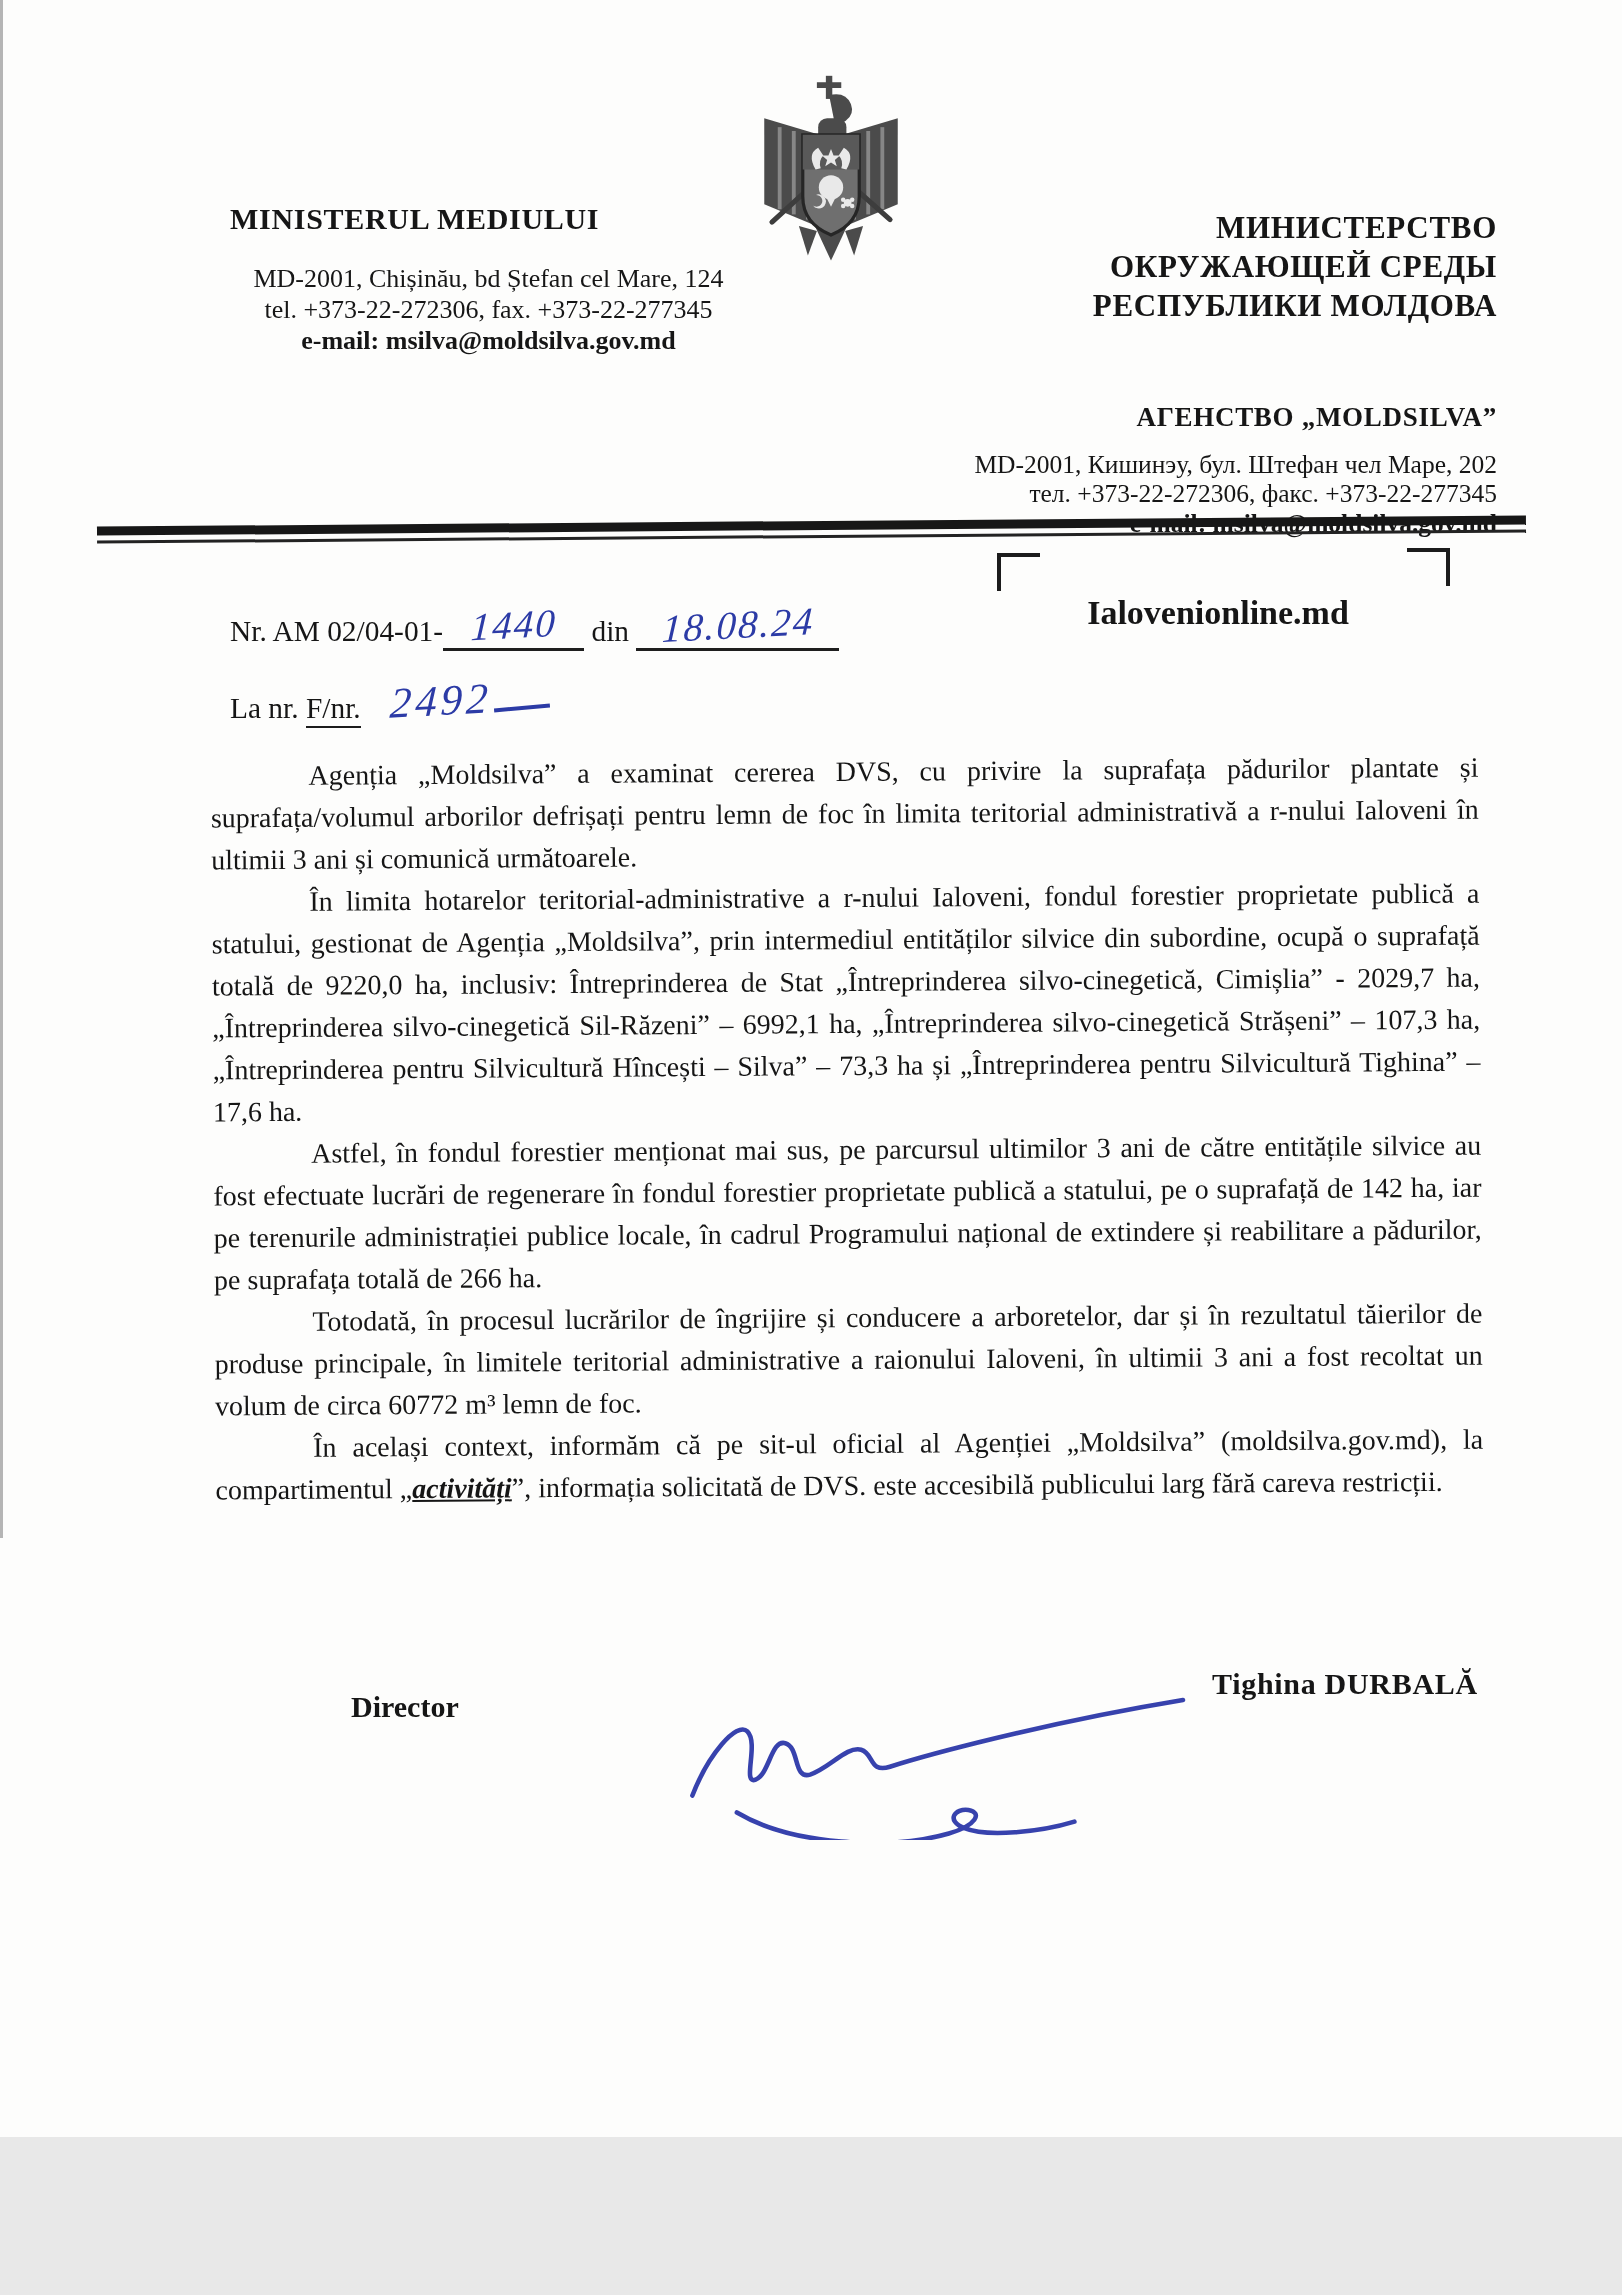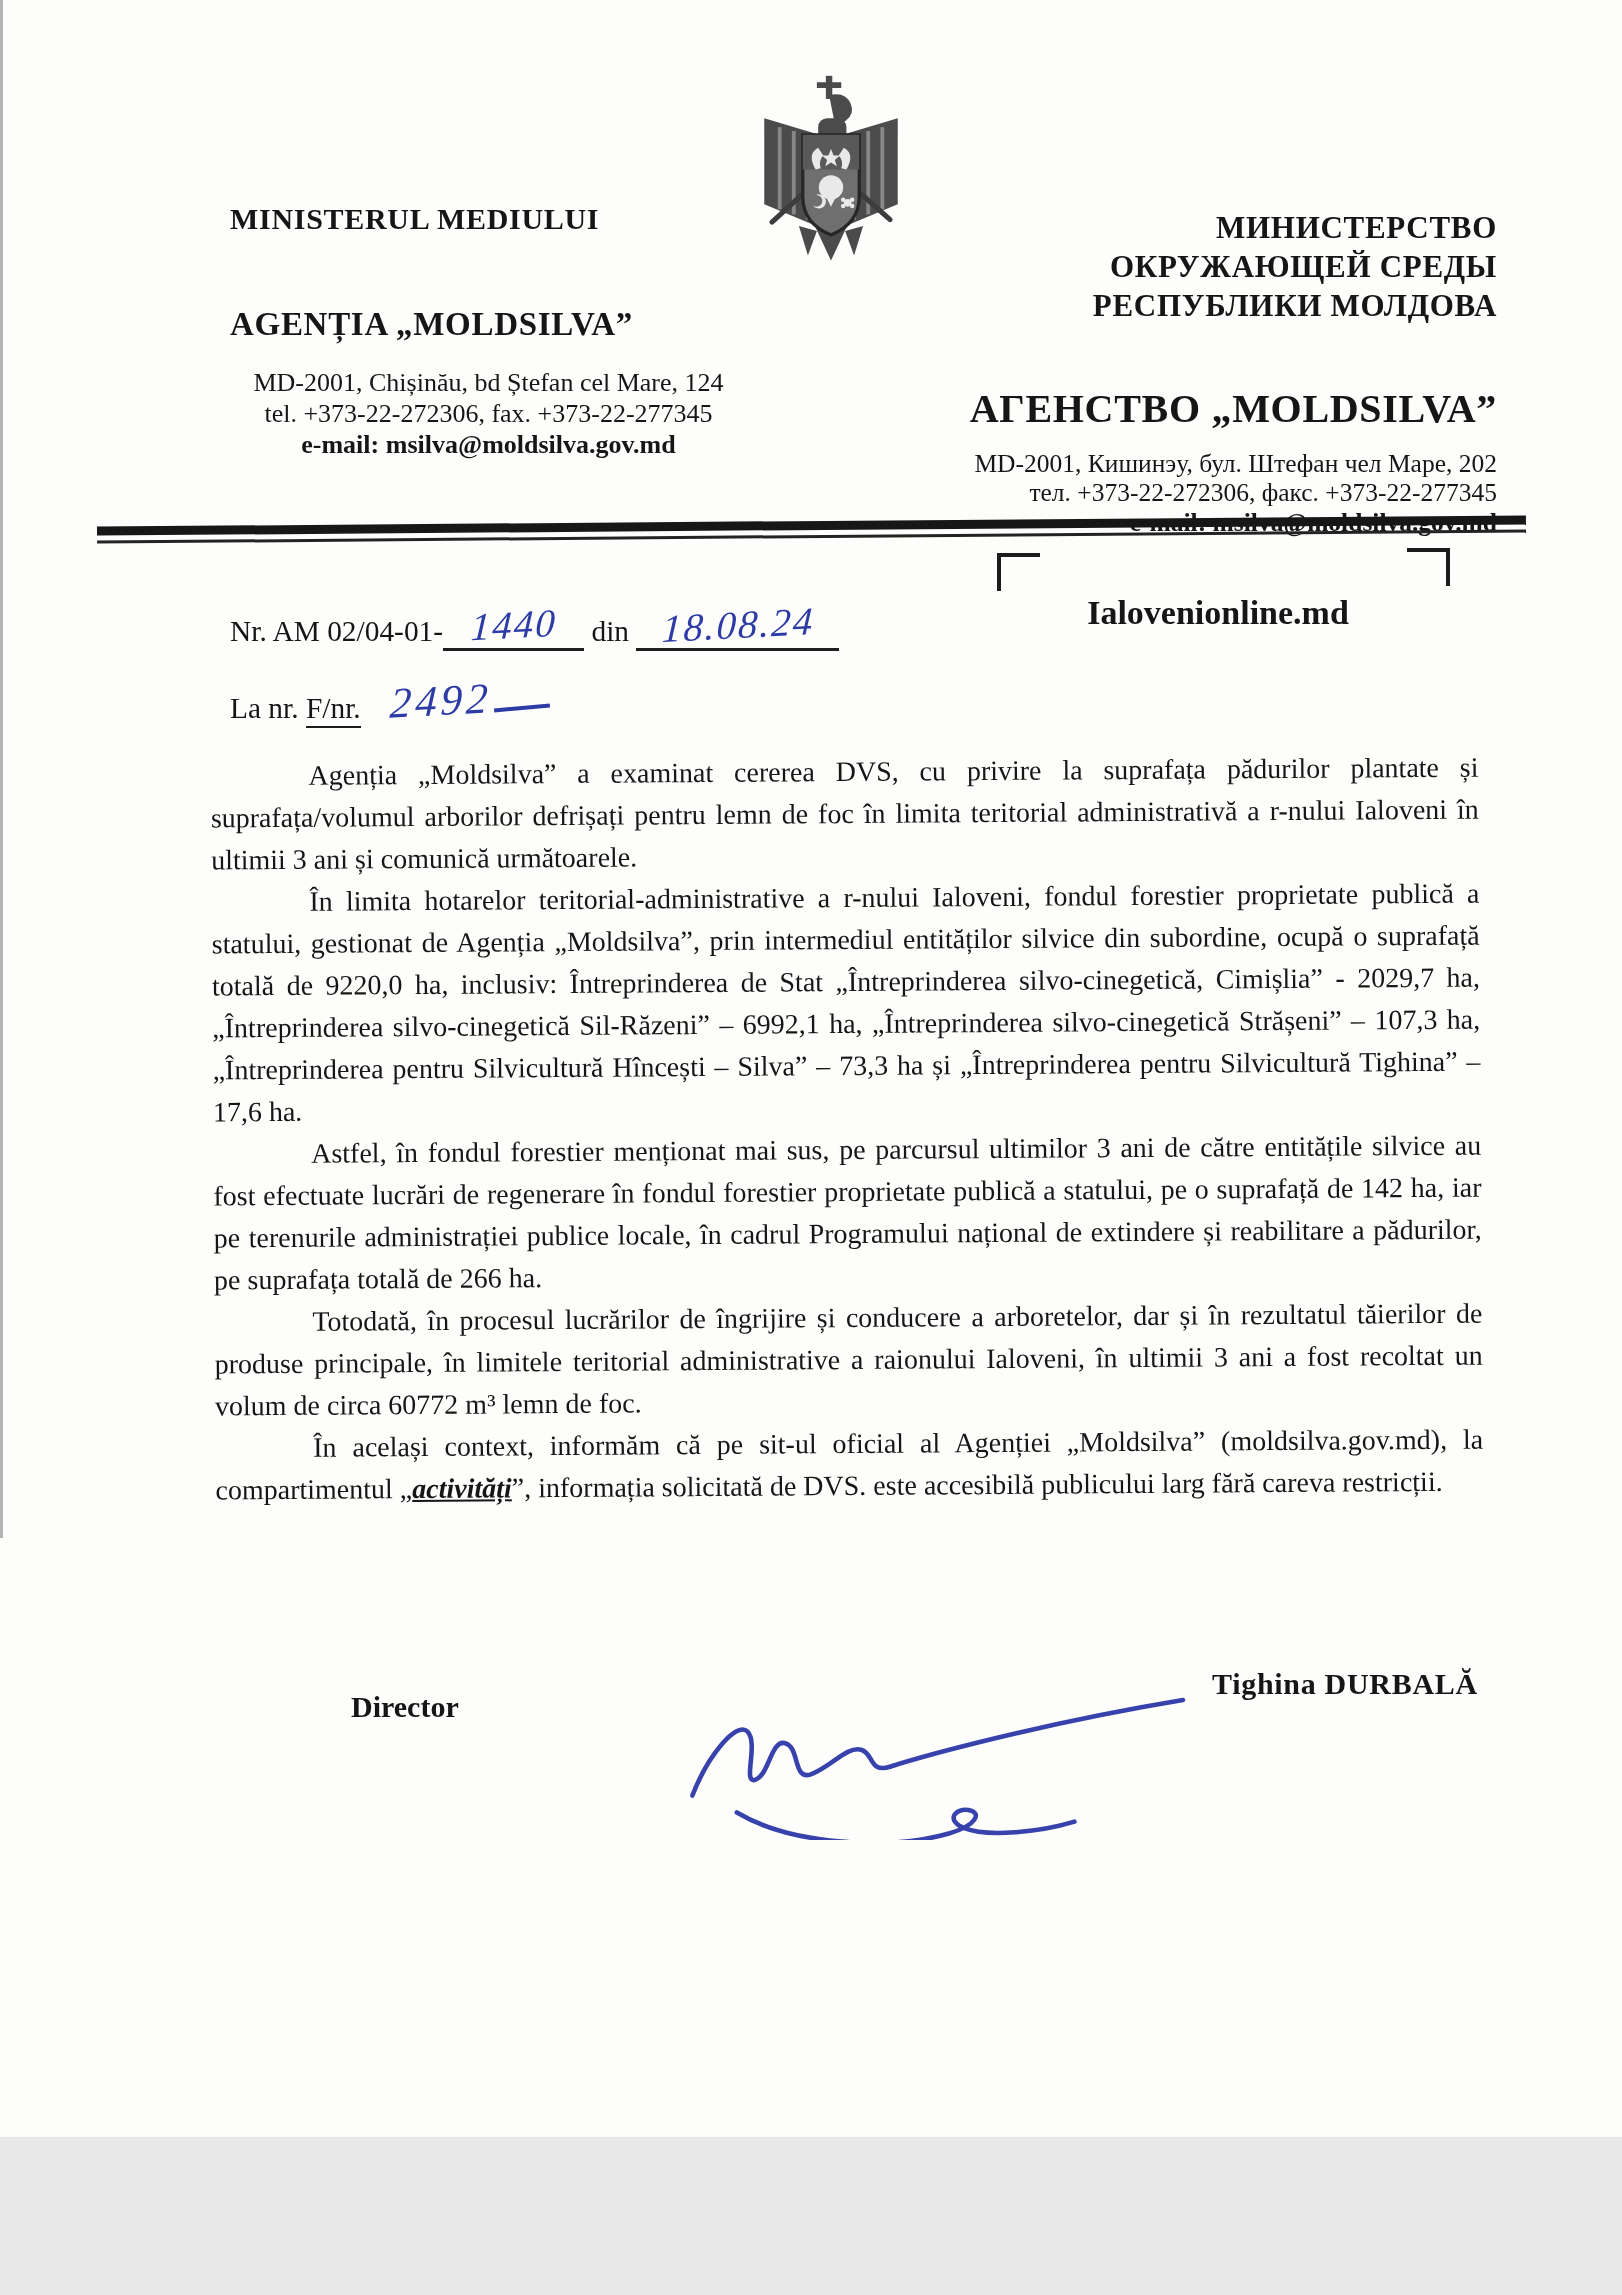--- a/index.html
+++ b/index.html
@@ -11,21 +11,21 @@
   
   .edge-left { position:absolute; left:0; top:0; width:2.6px; height:1538px; background:#b5b5b5; }
   .edge-bottom { position:absolute; left:0; top:2281px; width:1623px; height:9.2px; background:#141414; }
   
   .hdr-left { position:absolute; left:230px; top:198px; width:517px; }
   .hdr-left .org { font-weight:bold; font-size:30px; line-height:41px; letter-spacing:0.7px; }
   .hdr-left .agency { font-weight:bold; font-size:33px; letter-spacing:0.7px; margin-top:67px; }
   .hdr-left .addr { margin-top:24px; text-align:center; font-size:26px; line-height:31px; }
   .hdr-right { position:absolute; left:895px; top:208px; width:602px; text-align:right; }
   .hdr-right .org { font-weight:bold; font-size:31px; line-height:39px; letter-spacing:0.7px; }
-  .hdr-right .agency { font-weight:bold; font-size:40px; letter-spacing:0.7px; margin-top:60px; }
+  .hdr-right .agency { font-weight:bold; font-size:27px; letter-spacing:0.7px; margin-top:77px; }
   .hdr-right .addr { margin-top:17px; font-size:25.5px; line-height:29.4px; }
   .bold { font-weight:bold; }
   .emblem { position:absolute; left:754px; top:73px; width:154px; height:193px; }
   
   .rule-wrap { position:absolute; left:97px; top:521px; width:1429px; transform:rotate(-0.45deg); }
   .rule-thick { height:8.5px; background:#171717; }
   .rule-thin { margin-top:5.2px; height:3.3px; background:#232323; }
   
   .bracket-l { position:absolute; left:997px; top:553px; width:39px; height:34px;
     border-left:4.6px solid #1c1c1c; border-top:4.6px solid #1c1c1c; }
@@ -104,21 +104,20 @@
         <circle cx="153" cy="197" r="3.5"></circle>
       <circle cx="139" cy="207" r="3.5"></circle>
         <circle cx="153" cy="207" r="3.5"></circle>
     </g>
   </svg>
 
   <div class="hdr-left">
     <div class="org">
       <div>MINISTERUL MEDIULUI</div>
     </div>
-    <div class="agency">AGENȚIA „MOLDSILVA”</div>
     <div class="addr">
       <div>MD-2001, Chișinău, bd Ștefan cel Mare, 124</div>
       <div>tel. +373-22-272306, fax. +373-22-277345</div>
       <div class="bold">e-mail: msilva@moldsilva.gov.md</div>
     </div>
   </div>
 
   <div class="hdr-right">
     <div class="org">
       <div>МИНИСТЕРСТВО</div>

